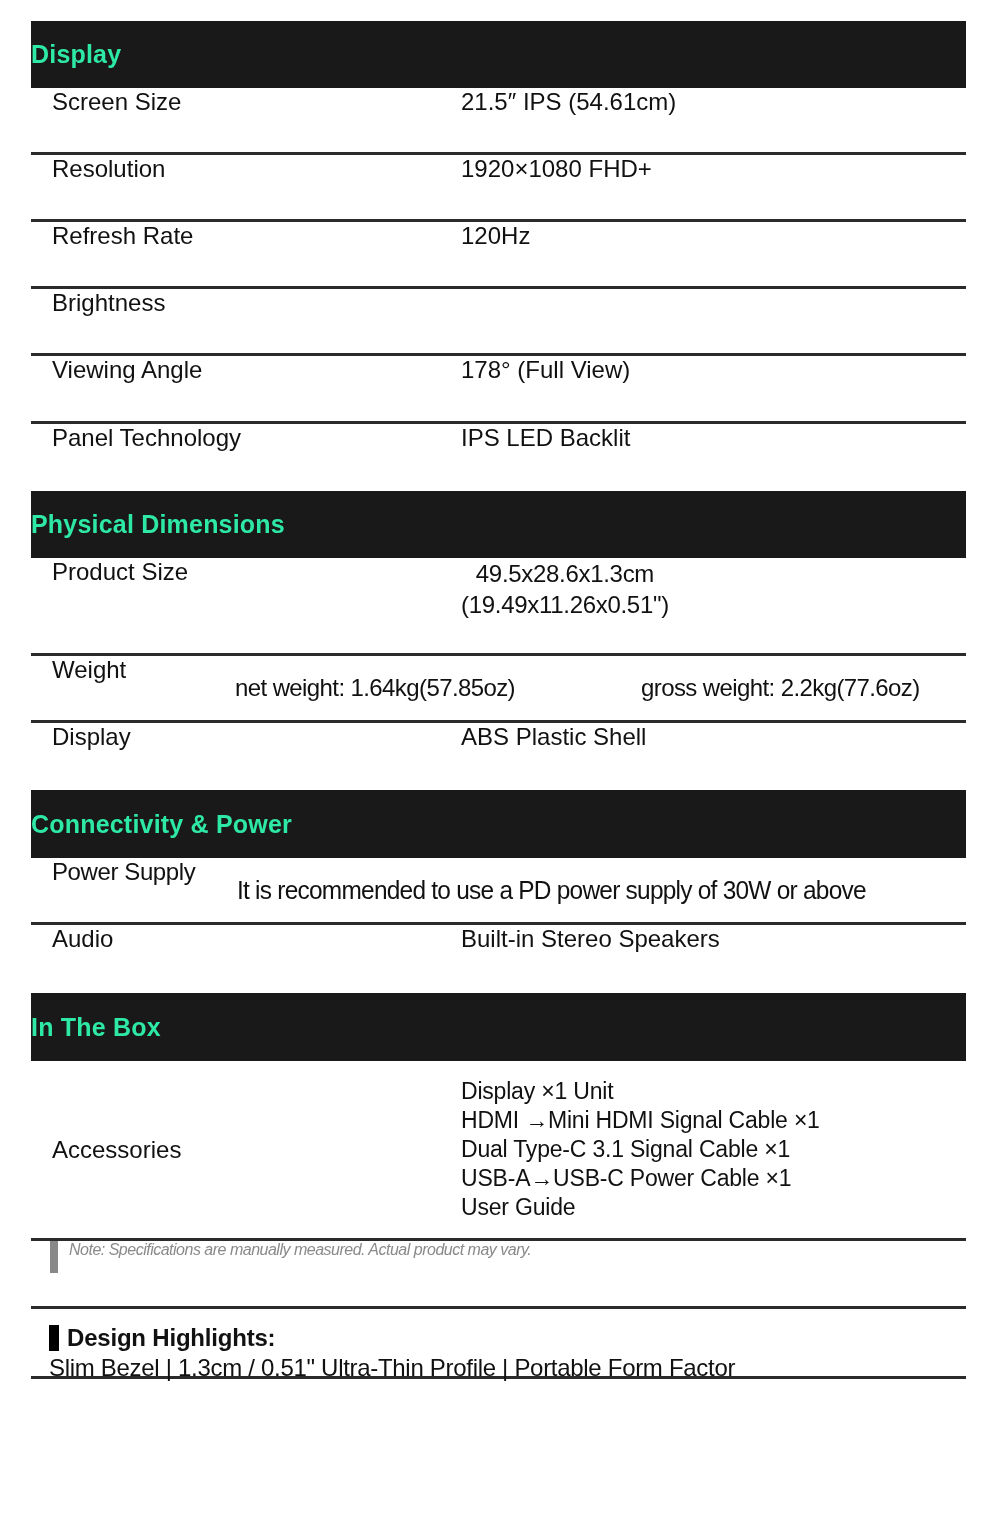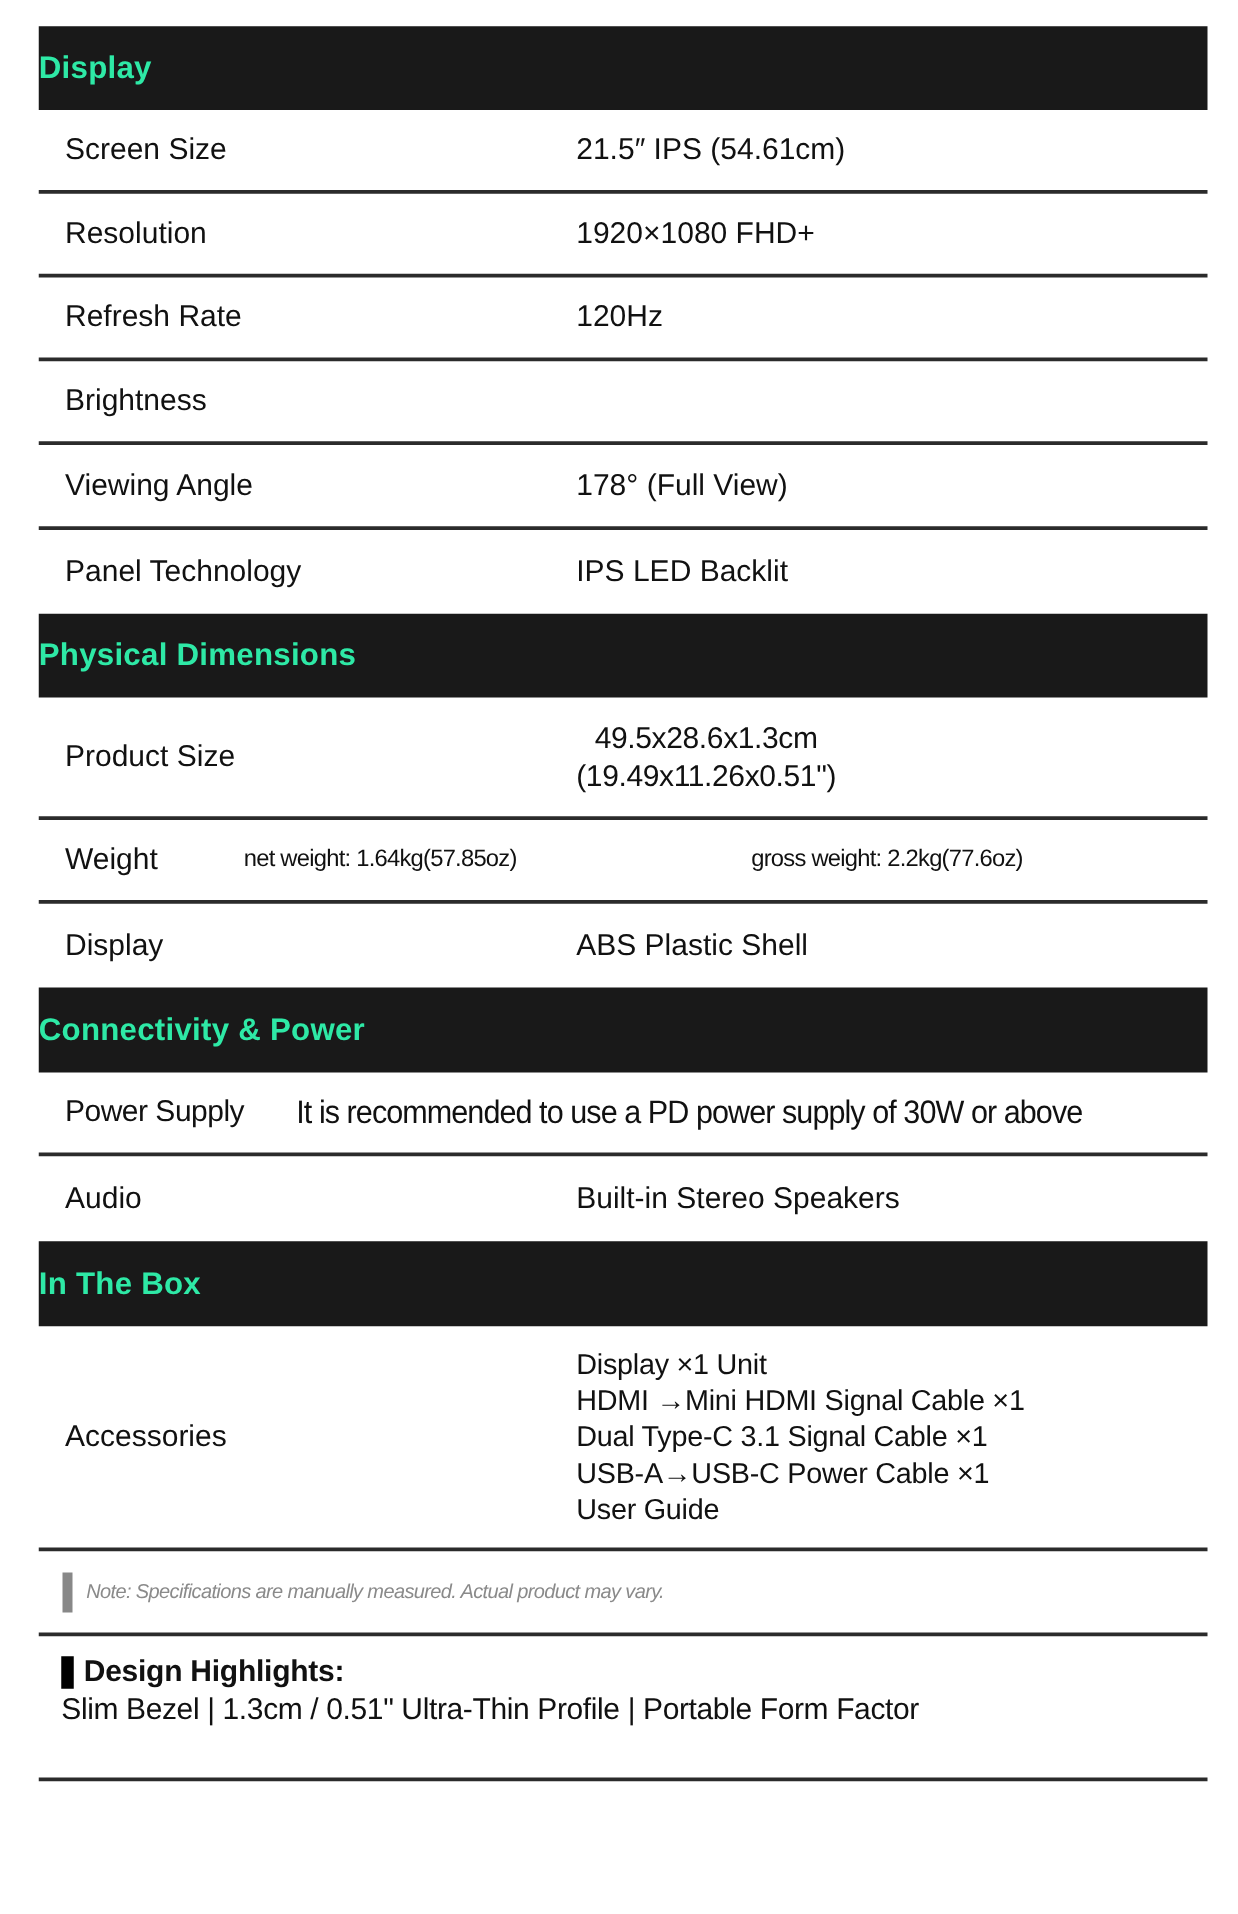--- a/index.html
+++ b/index.html
@@ -23,41 +23,41 @@
     height:67px;background:var(--bar-bg);
     display:flex;align-items:center;
   }
   .bar.h68{height:68px;}
   .bar .bar-title{
     color:var(--green);font-size:25px;font-weight:bold;letter-spacing:.2px;
   }
 
   
   .row{
-    display:flex;align-items:center;height:67px;
+    display:flex;align-items:flex-start;height:67px;
     border-bottom:3px solid var(--line);
   }
   .row.h68{height:68px;}
   .row.no-line{border-bottom:none;}
   .label{width:430px;padding-left:21px;flex:none;font-size:24px;}
   .value{flex:1;font-size:24px;}
 
   
   .row.tall{height:98px;}
   .value-stack{flex:1;}
   .value-stack .stack-inner{
     display:inline-block;text-align:center;font-size:24px;line-height:31px;
     letter-spacing:-0.3px;
   }
 
   
   .row.weight-row{position:relative;}
   .weight-row .label{width:164px;}
   .wv{position:absolute;top:50%;transform:translateY(-50%);
-      font-size:19px;letter-spacing:-0.6px;white-space:nowrap;}
+      font-size:24px;letter-spacing:-0.6px;white-space:nowrap;margin-left:40px;}
   .wv.net{left:164px;}
   .wv.gross{left:570px;}
 
   
   .row.power-row{position:relative;}
   .power-row .label{width:206px;letter-spacing:-0.4px;}
   .power-row .pvalue{
     position:absolute;left:206px;top:50%;transform:translateY(-50%) scaleX(.94);
     transform-origin:0 50%;font-size:26px;letter-spacing:-0.8px;white-space:nowrap;
   }
@@ -69,21 +69,21 @@
   
   .row.note-row{height:68px;}
   .note-bar{width:8px;height:32px;background:#888888;margin-left:19px;flex:none;}
   .note-text{
     margin-left:11px;color:var(--note-gray);font-style:italic;
     font-size:16px;letter-spacing:-0.5px;white-space:nowrap;
   }
 
   
   .design{
-    height:116px;border-bottom:3px solid var(--line);
+    height:70px;border-bottom:3px solid var(--line);
     padding:15px 0 0 18px;
   }
   .design-head{display:flex;align-items:center;height:28px;}
   .design-bar{width:10px;height:26px;background:#000;flex:none;margin-right:8px;}
   .design-title{font-size:24px;font-weight:bold;letter-spacing:-0.2px;}
   .design-text{font-size:24px;margin-top:2px;letter-spacing:-0.3px;white-space:nowrap;}
 </style>
 </head>
 <body>
 

